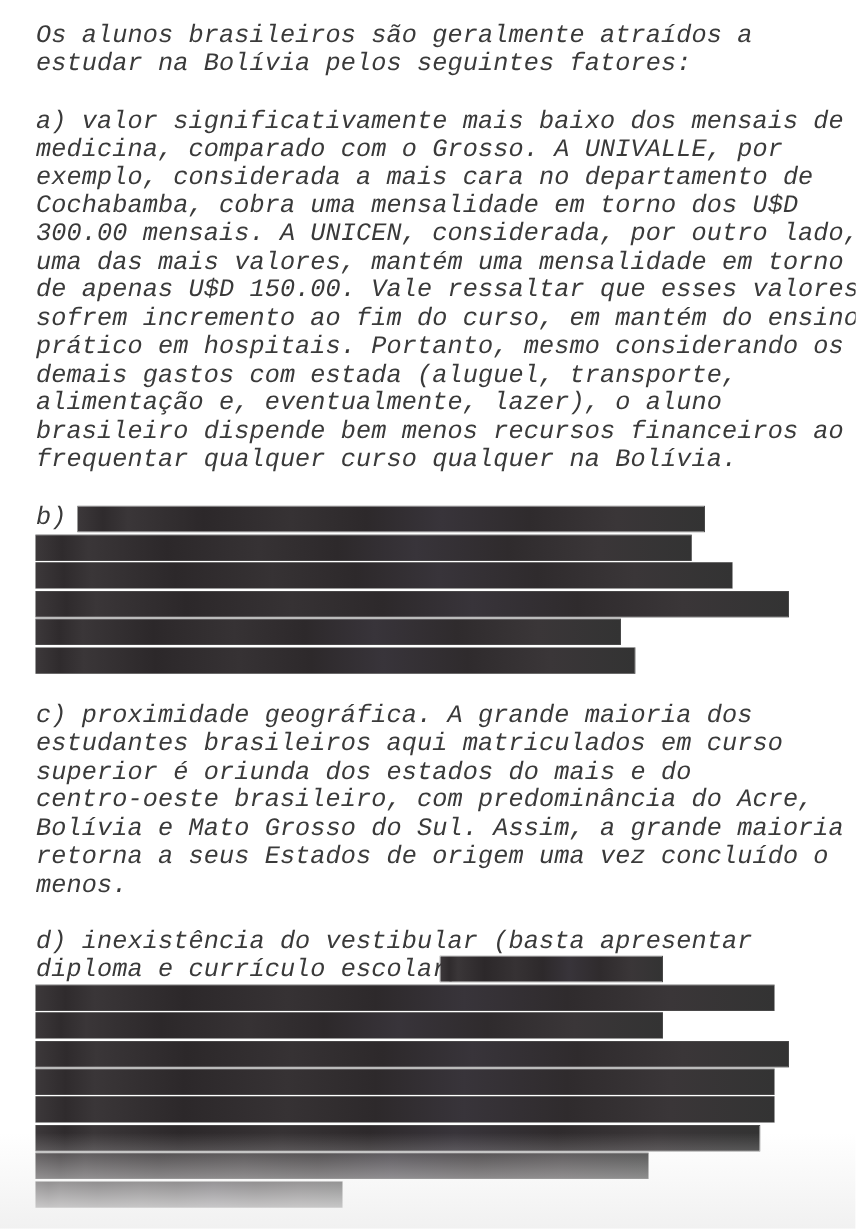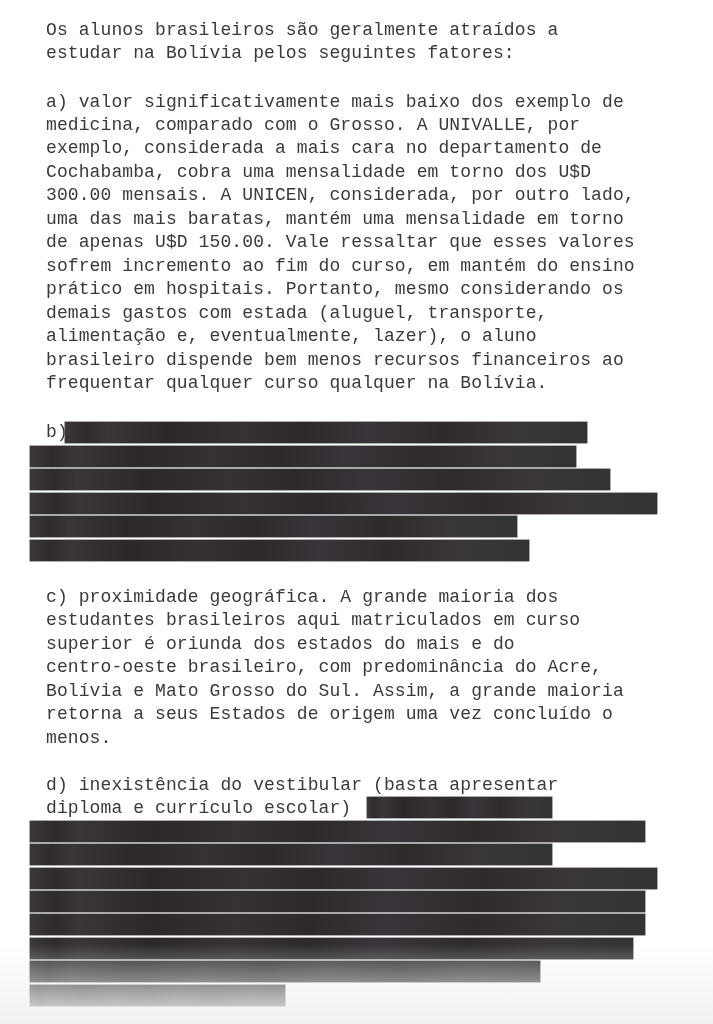--- a/index.html
+++ b/index.html
@@ -8,46 +8,46 @@
     background: #ffffff;
     position: relative;
     font-family: "Liberation Mono", "DejaVu Sans Mono", monospace;
     color: #3a3a3a;
   }
   .page-bottom-shade {
     position: absolute; left: 0; right: 0; bottom: 0; height: 80px;
     background: linear-gradient(to bottom, rgba(255,255,255,0), #f1f1f1);
   }
   .line {
-    position: absolute; left: 46px;
-    font-size: 18px; line-height: 23.5px;
-    white-space: pre; letter-spacing: 0.1px;
+    position: absolute; left: 30px;
+    font-size: 21px; line-height: 23.5px;
+    white-space: pre; letter-spacing: 0.1px; font-style: italic;
   }
   .bar {
     position: absolute; height: 21px;
     background: linear-gradient(to right,
       #3c383a 0%, #2f2b2d 4%, #3a3638 8%, #2c282a 20%, #363234 34%,
       #2d292b 46%, #38343a 58%, #2f2b2d 72%, #3a3638 86%, #333 100%);
     box-shadow: 0 0 0 0.5px #555;
   }
 </style>
 </head>
 <body>
 
 <div>
 
   <div class="line" style="top:19px">Os alunos brasileiros são geralmente atraídos a</div>
   <div class="line" style="top:42px">estudar na Bolívia pelos seguintes fatores:</div>
 
-  <div class="line" style="top:91px">a) valor significativamente mais baixo dos exemplo de</div>
+  <div class="line" style="top:91px">a) valor significativamente mais baixo dos mensais de</div>
   <div class="line" style="top:114px">medicina, comparado com o Grosso. A UNIVALLE, por</div>
   <div class="line" style="top:137px">exemplo, considerada a mais cara no departamento de</div>
   <div class="line" style="top:161px">Cochabamba, cobra uma mensalidade em torno dos U$D</div>
   <div class="line" style="top:184px">300.00 mensais. A UNICEN, considerada, por outro lado,</div>
-  <div class="line" style="top:208px">uma das mais baratas, mantém uma mensalidade em torno</div>
+  <div class="line" style="top:208px">uma das mais valores, mantém uma mensalidade em torno</div>
   <div class="line" style="top:231px">de apenas U$D 150.00. Vale ressaltar que esses valores</div>
   <div class="line" style="top:255px">sofrem incremento ao fim do curso, em mantém do ensino</div>
   <div class="line" style="top:278px">prático em hospitais. Portanto, mesmo considerando os</div>
   <div class="line" style="top:302px">demais gastos com estada (aluguel, transporte,</div>
   <div class="line" style="top:325px">alimentação e, eventualmente, lazer), o aluno</div>
   <div class="line" style="top:349px">brasileiro dispende bem menos recursos financeiros ao</div>
   <div class="line" style="top:372px">frequentar qualquer curso qualquer na Bolívia.</div>
 
   <div class="line" style="top:421px">b)</div>
   <div class="bar" style="left:65px; top:422px; width:522px;"></div>

